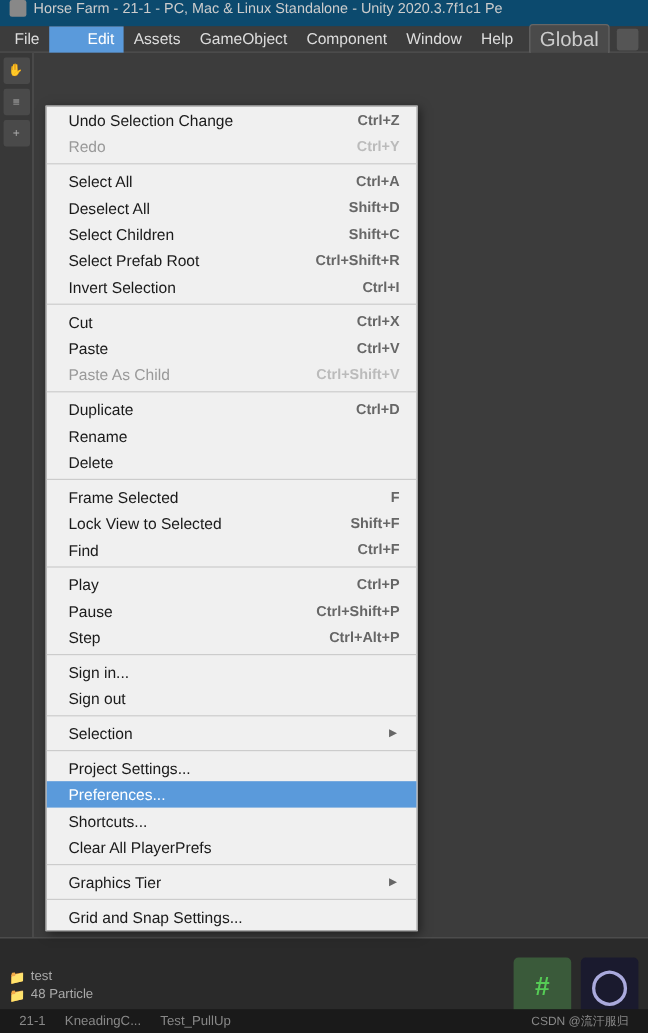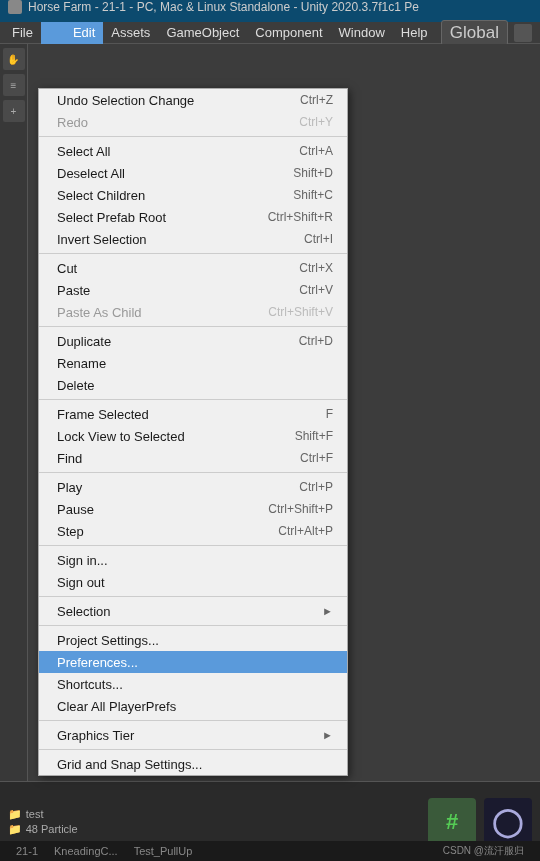--- a/index.html
+++ b/index.html
@@ -109,20 +109,21 @@
     .dropdown-separator {
       height: 1px;
       background: #ccc;
       margin: 3px 0;
     }
 
     .dropdown-shortcut {
       color: #666;
       font-size: 12px;
       margin-left: 20px;
+      font-weight: bold;
     }
 
     .dropdown-arrow {
       color: #666;
       font-size: 11px;
     }
 
     .dropdown-item.disabled .dropdown-shortcut {
       color: #bbb;
     }

